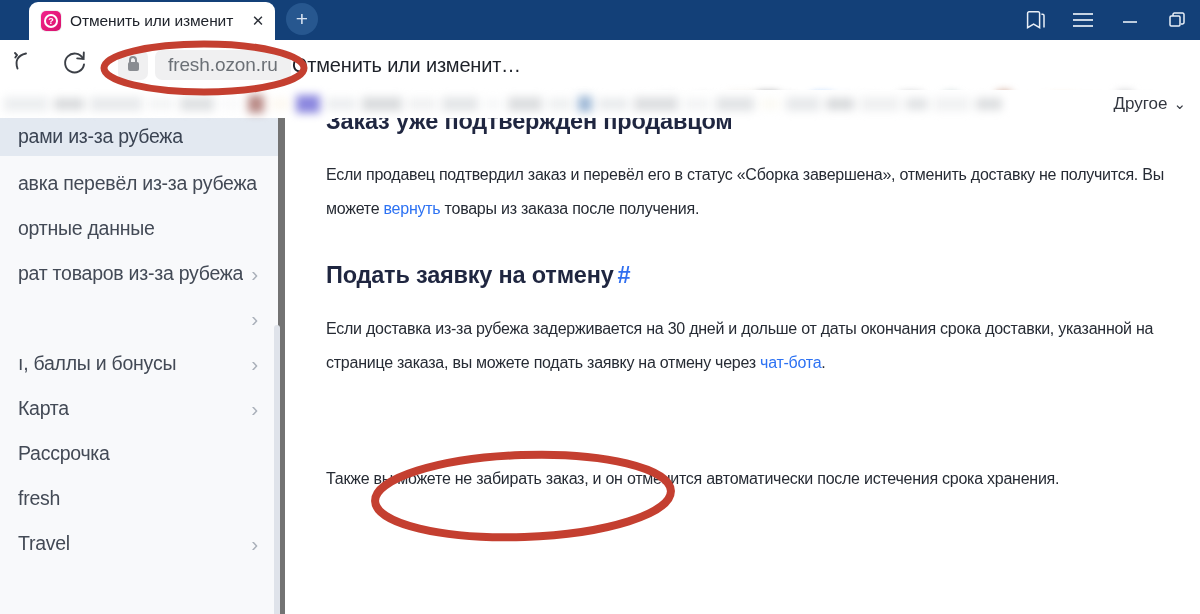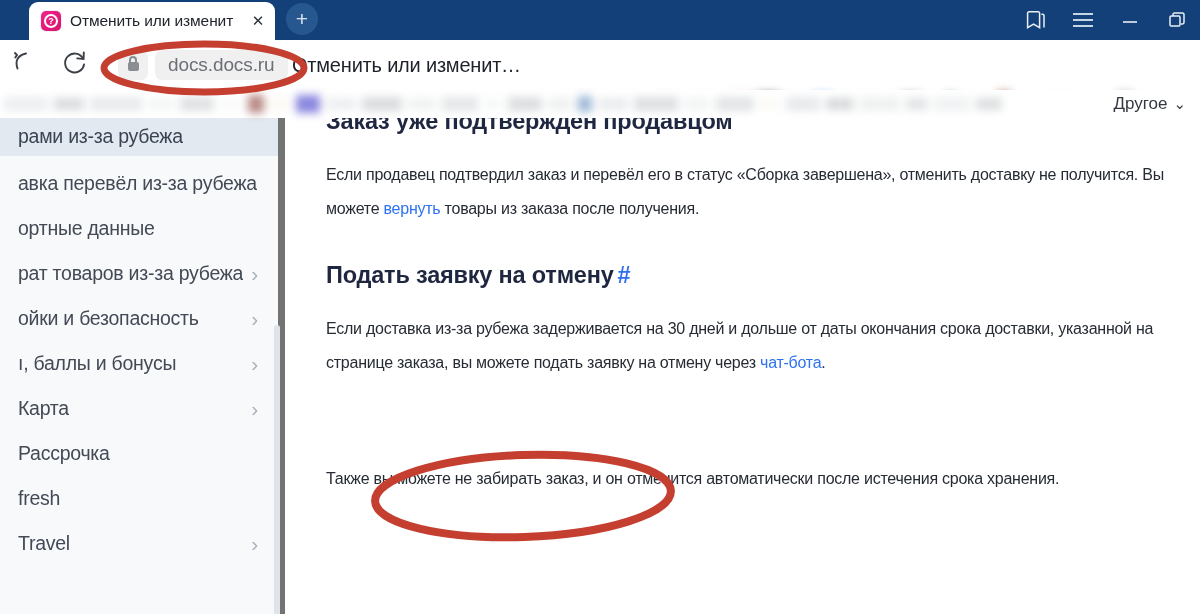--- a/index.html
+++ b/index.html
@@ -286,21 +286,21 @@
         <path d="M21.8 3.5 L21.6 10 L15.2 9.4"></path>
       </svg>
     </div>
 
     <div class="omnibox">
       <span class="lock-pill">
         <span class="lock-body">
             <span class="lock-shackle"></span>
           </span>
       </span>
-      <span class="url-pill" placeholder="Поиск или ввод адреса">docs.docs.ru</span>
+      <span class="url-pill" placeholder="Поиск или ввод адреса">fresh.ozon.ru</span>
     </div>
 
     <div class="page-title-toolbar">Отменить или изменит…</div>
 
     <div class="blur-strip" style="left:572px;">
       <span class="bk" style="width:22px;height:22px;background:#d3d4d6"></span>
       <span class="bk" style="width:16px;height:16px;background:#e7e8ea"></span>
       <span class="bk" style="width:20px;height:16px;background:#cfd1d3"></span>
       <span class="bk" style="width:14px;height:20px;background:#eceded"></span>
       <span class="bk" style="width:20px;height:24px;background:#dfe0e2"></span>
@@ -344,21 +344,20 @@
       </div>
       <div class="side-item">
         <span class="lbl">ортные данные</span>
         <span class="chev"></span>
       </div>
       <div class="side-item">
         <span class="lbl">рат товаров из-за рубежа</span>
         <span class="chev">›</span>
       </div>
       <div class="side-item">
-        <span class="lbl">ойки и безопасность</span>
         <span class="chev">›</span>
       </div>
       <div class="side-item">
         <span class="lbl">ı, баллы и бонусы</span>
         <span class="chev">›</span>
       </div>
       <div class="side-item">
         <span class="lbl">Карта</span>
         <span class="chev">›</span>
       </div>

